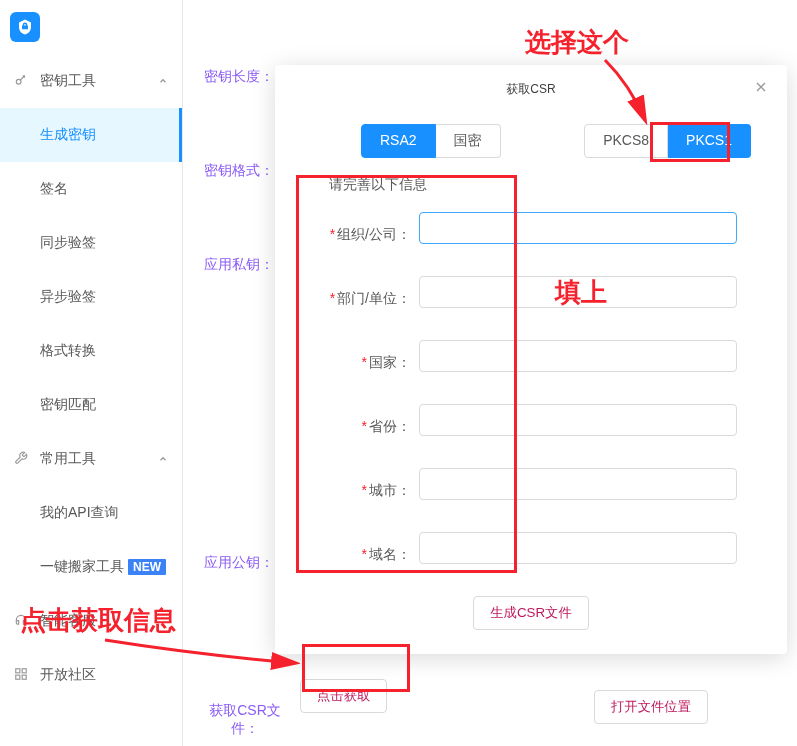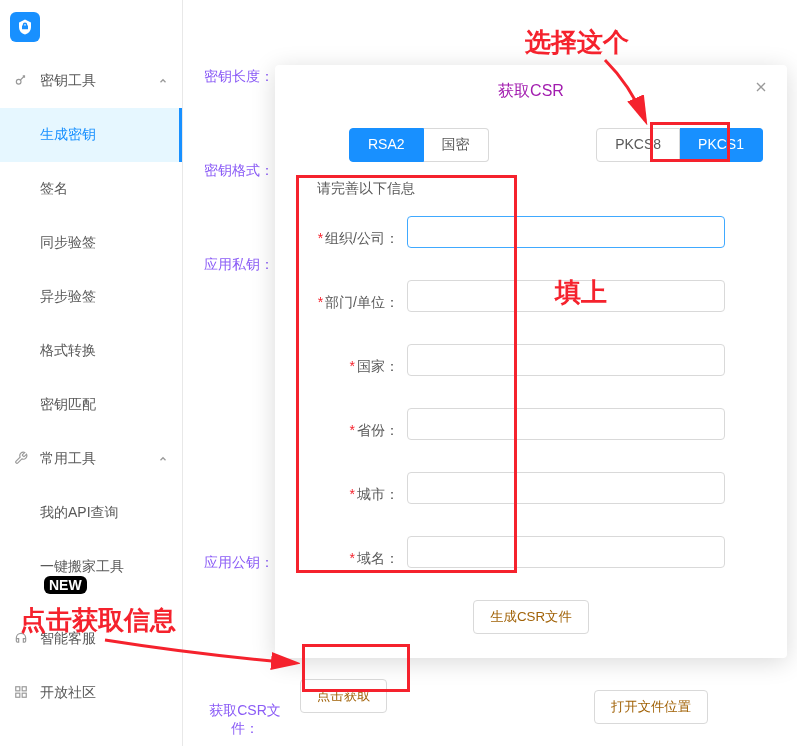--- a/index.html
+++ b/index.html
@@ -14,37 +14,37 @@
     .logo svg { width: 18px; height: 18px; fill: #fff; }
     
     .menu-section { padding: 18px 14px; display: flex; align-items: center; color: #595959; cursor: pointer; position: relative; }
     .menu-section .icon { width: 16px; margin-right: 10px; color: #999; }
     .menu-section .chev { position: absolute; right: 14px; color: #999; }
     
     .menu-item { padding: 18px 14px 18px 40px; color: #595959; cursor: pointer; position: relative; }
     .menu-item.active { background: #e6f7ff; color: #1890ff; }
     .menu-item.active::after { content: ''; position: absolute; right: 0; top: 0; bottom: 0; width: 3px; background: #1890ff; }
     
-    .new-badge { display: inline-block; background: #000000; color: #fff; font-size: 14px; padding: 1px 5px; border-radius: 6px; margin-left: 4px; font-weight: bold; }
+    .new-badge { display: inline-block; background: #3b82f6; color: #fff; font-size: 12px; padding: 1px 5px; border-radius: 1px; margin-left: 4px; font-weight: bold; }
     
     .main { margin-left: 170px; padding: 20px 0 0 30px; position: relative; height: 746px; }
     .form-row { display: flex; align-items: center; margin-bottom: 28px; }
     .form-label { width: 78px; text-align: center; color: #8b5cf6; margin-right: 10px; margin-top: 48px; }
     .key-box { font-size: 11px; color: #999; line-height: 1.6; word-break: break-all; }
     
-    .btn { display: inline-block; padding: 7px 16px; border: 1px solid #d9d9d9; background: #fff; border-radius: 4px; cursor: pointer; color: #a16207; }
+    .btn { display: inline-block; padding: 7px 16px; border: 1px solid #d9d9d9; background: #fff; border-radius: 4px; cursor: pointer; color: #be185d; }
     
     .link { color: #1890ff; text-decoration: underline; cursor: pointer; }
     
     
     .modal { position: absolute; left: 275px; top: 65px; width: 512px; background: #fff; box-shadow: 0 4px 24px rgba(0,0,0,0.15); border-radius: 4px; z-index: 100; }
     .modal-header { padding: 16px 24px; display: flex; align-items: center; justify-content: center; position: relative; }
-    .modal-title { font-size: 16px; color: #a21caf; }
+    .modal-title { font-size: 12px; color: #404040; }
     .modal-close { position: absolute; right: 18px; top: 14px; font-size: 18px; color: #999; cursor: pointer; }
-    .modal-body { padding: 10px 24px 24px; }
+    .modal-body { padding: 10px 36px 24px; }
     
     .tab-group { display: flex; }
     .tab-btn { padding: 7px 18px; border: 1px solid #d9d9d9; cursor: pointer; background: #fff; color: #595959; }
     .tab-btn:first-child { border-radius: 4px 0 0 4px; }
     .tab-btn:last-child { border-radius: 0 4px 4px 0; border-left: none; }
     .tab-btn.active { background: #1890ff; border-color: #1890ff; color: #fff; }
     
     .modal-form-row { display: flex; align-items: flex-end; margin-bottom: 32px; }
     .modal-form-label { width: 100px; text-align: right; color: #595959; margin-right: 8px; }
     .req { color: #f5222d; margin-right: 2px; }

